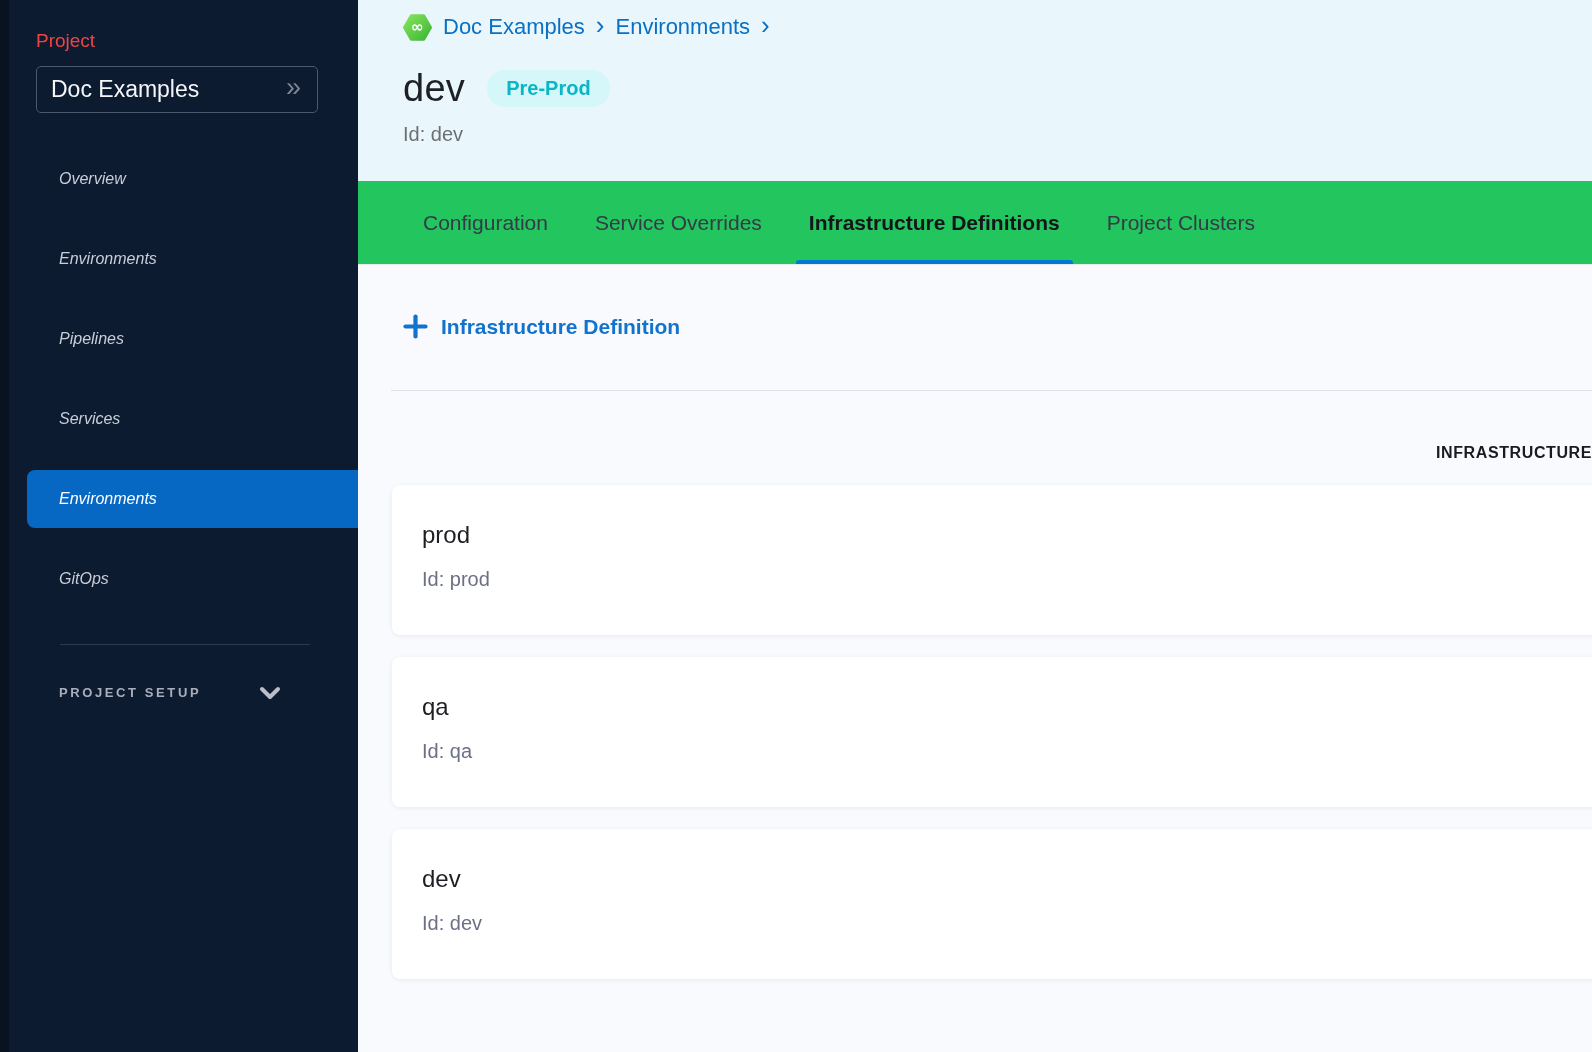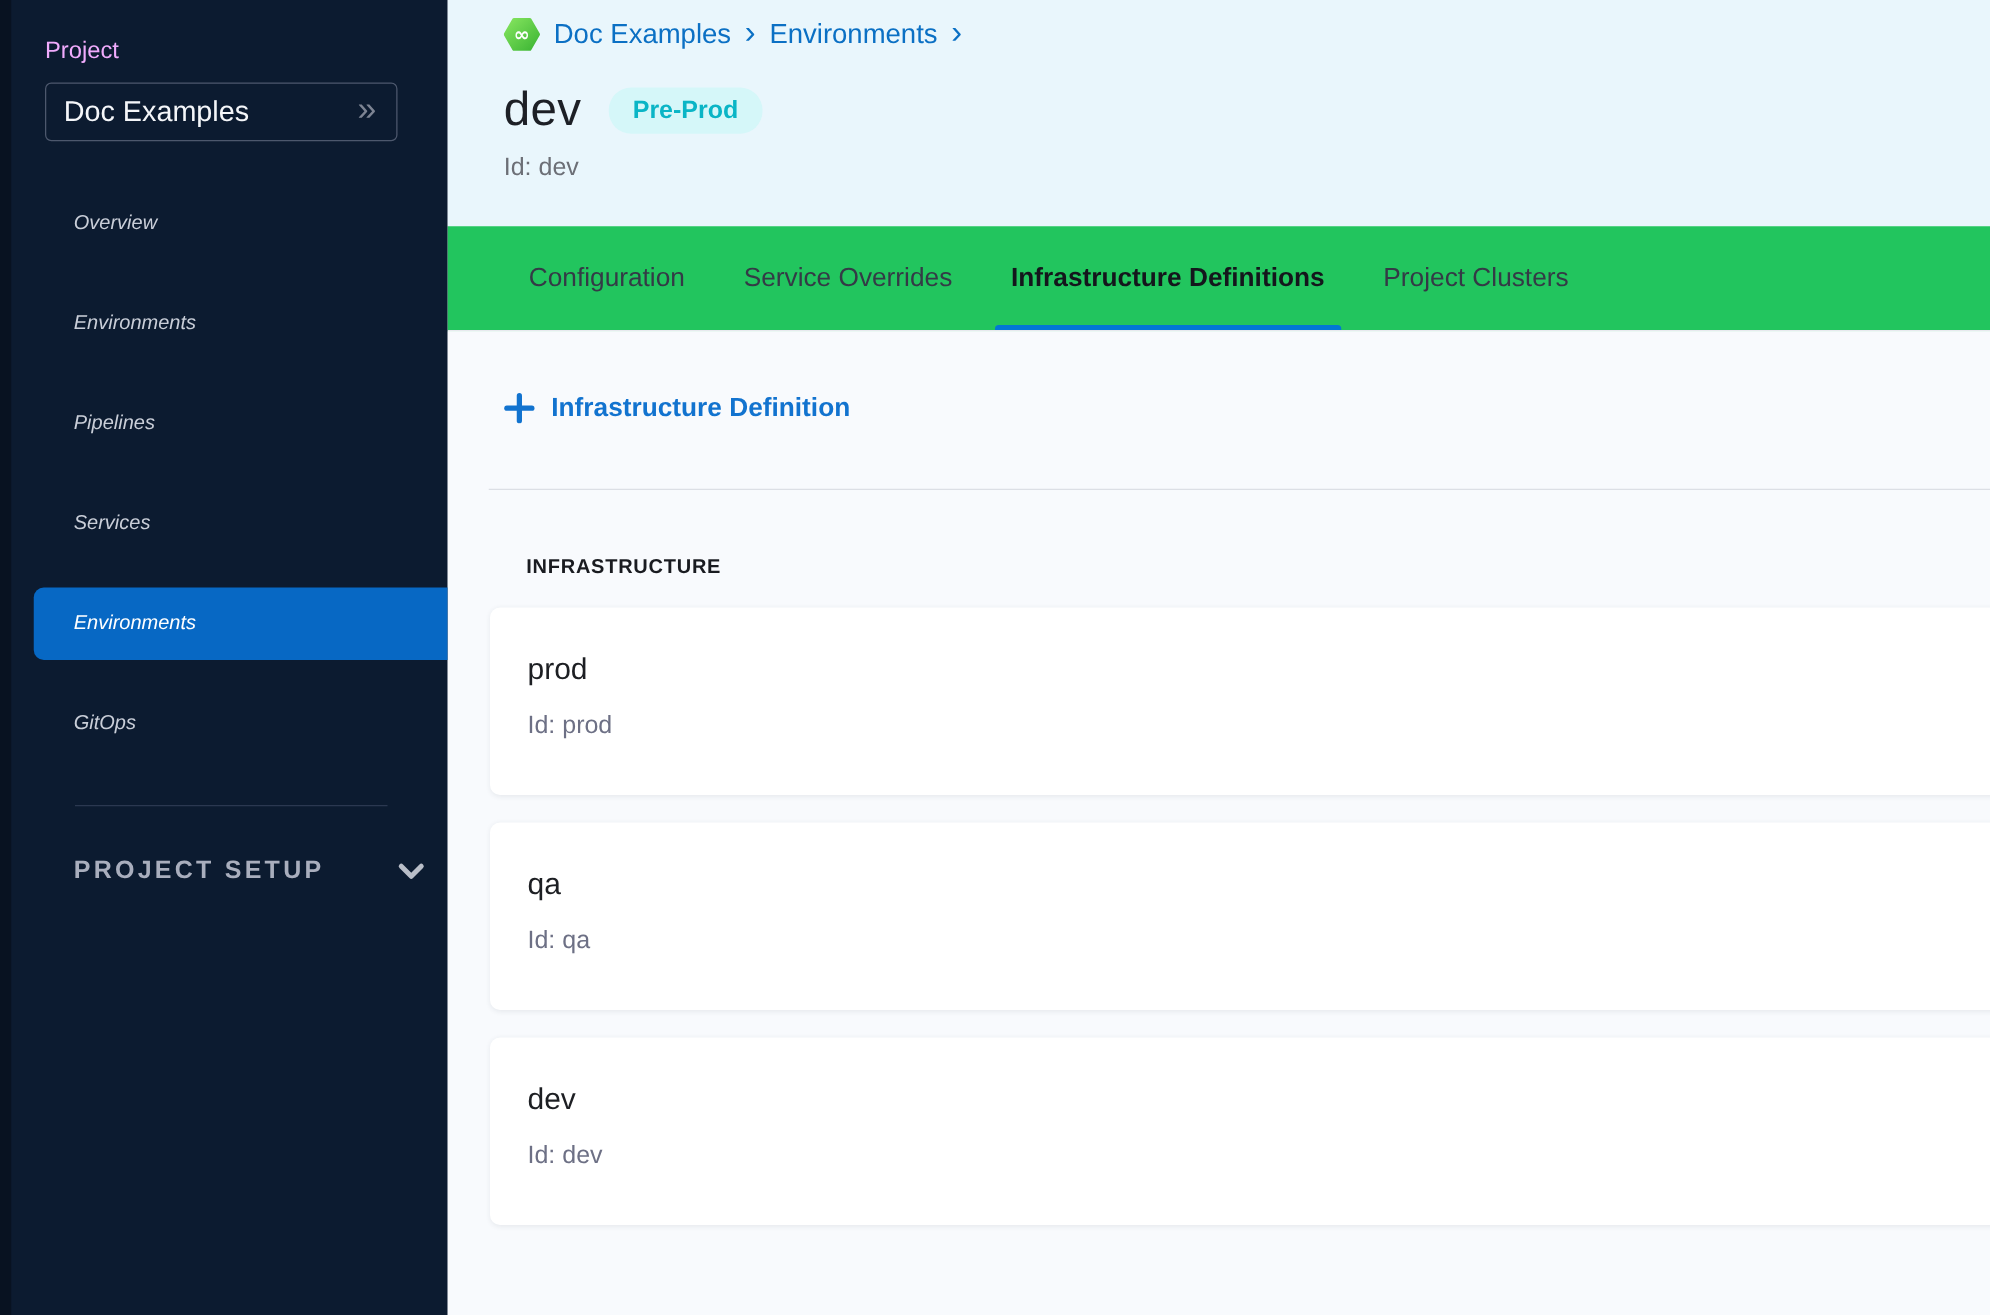--- a/index.html
+++ b/index.html
@@ -17,21 +17,21 @@
     width:358px; flex-shrink:0;
     background:#0c1b30;
     padding-top:30px;
   }
   .sidebar::before {
     content:""; position:absolute; left:0; top:0; bottom:0; width:9px;
     background:rgba(0,0,0,0.30);
   }
   .project-label {
     margin-left:36px;
-    color:#f0abfc; font-size:19px;
+    color:#ef4444; font-size:19px;
   }
   .project-selector {
     margin:14px 0 0 36px;
     width:282px; height:47px;
     border:1px solid #4d586d; border-radius:5px;
     display:flex; align-items:center; justify-content:space-between;
     padding:0 16px 0 14px;
     cursor:pointer;
   }
   .project-selector .value { color:#f4f6f9; font-size:23px; }
@@ -50,21 +50,21 @@
     background:#0768c4; border-radius:8px 0 0 8px;
     color:#ffffff;
   }
   .sidebar-divider {
     border:none; border-top:1px solid #2b3850;
     margin:14px 48px 0 60px;
   }
   .project-setup {
     margin-top:40px; padding-left:59px;
     display:flex; align-items:center;
-    color:#a9aebd; font-size:20px; font-weight:bold; letter-spacing:2.6px;
+    color:#a9aebd; font-size:13px; font-weight:bold; letter-spacing:2.6px;
     cursor:pointer;
   }
   .project-setup .chevron-down { margin-left:58px; display:flex; }
 
   
   .main { flex:1; display:flex; flex-direction:column; min-width:0; }
 
   .page-header {
     background:#e9f6fc;
     height:181px; flex-shrink:0;
@@ -109,21 +109,21 @@
     color:#1273cf; font-size:21px; font-weight:600;
     background:none; border:none; cursor:pointer;
     font-family:"Liberation Sans", sans-serif;
   }
   .content-divider {
     border:none; border-top:1px solid #dcdfe5;
     margin:47px 0 0 33px;
   }
   .list-header {
     margin:53px 0 0 63px;
-    font-size:16px; font-weight:bold; letter-spacing:.6px; color:#191b20;
+    font-size:16px; font-weight:bold; letter-spacing:.6px; color:#191b20;text-align:right;
   }
   .card-list {
     margin:23px -30px 0 34px;
     display:flex; flex-direction:column; gap:22px;
   }
   .infra-card {
     background:#ffffff; border-radius:8px;
     height:150px; padding:36px 0 0 30px;
     box-shadow:0 1px 4px rgba(40,50,70,0.08);
     cursor:pointer;

